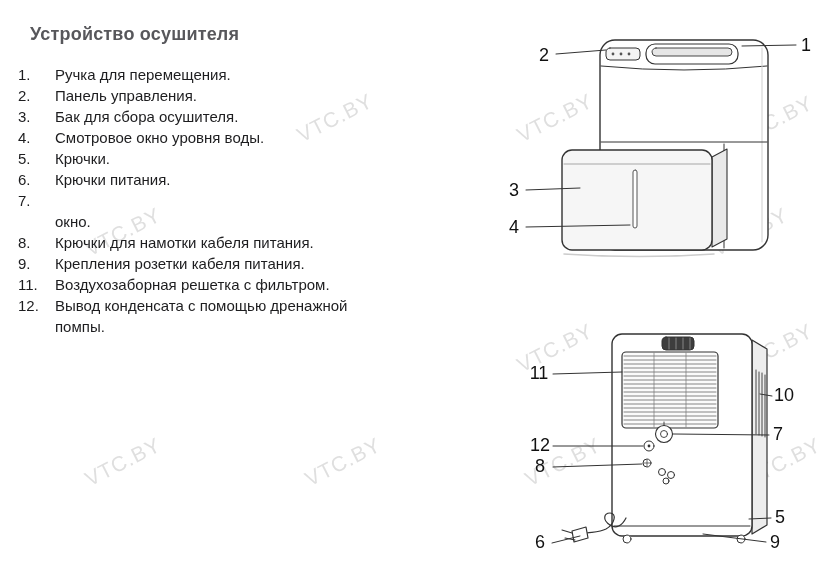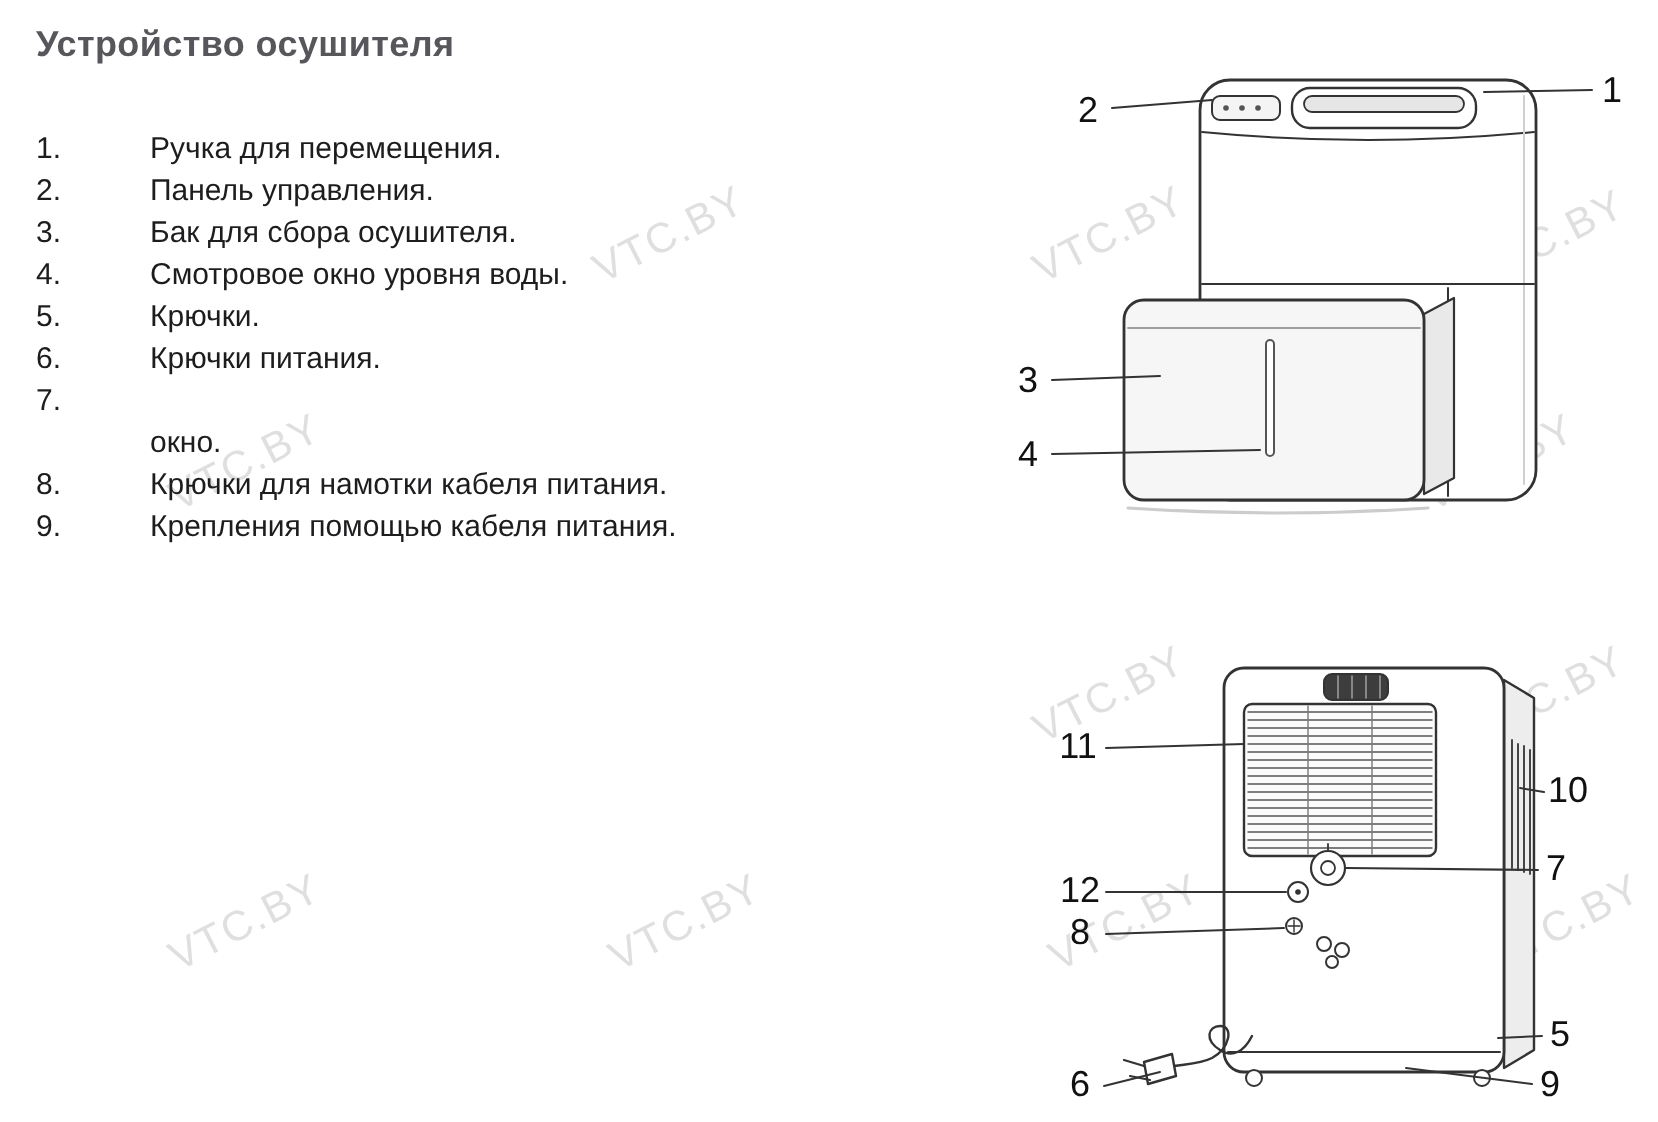--- a/index.html
+++ b/index.html
@@ -2,27 +2,27 @@
 <html><head>
 <meta charset="utf-8">
 <style>
   html,body{margin:0;padding:0;background:#fff;}
   .page{position:relative;width:829px;height:561px;background:#ffffff;overflow:hidden;
         font-family:"Liberation Sans",sans-serif;}
   
   .wm{position:absolute;z-index:1;transform:rotate(-27deg);color:#cbcbcb;opacity:.6;
       font-size:21px;letter-spacing:1px;white-space:nowrap;user-select:none;}
   
-  .title{position:absolute;left:18px;top:12px;z-index:3;margin:0;
+  .title{position:absolute;left:18px;top:12px;z-index:3;margin:12px;
          font-size:18px;font-weight:bold;color:#57575b;letter-spacing:.2px;}
   
   .parts{position:absolute;left:18px;top:64px;width:470px;z-index:3;}
   .row{display:flex;font-size:15px;line-height:21px;color:#1d1d1f;}
   .n{flex:0 0 37px;width:37px;}
-  .t{flex:1;margin-left:20px;}
+  .t{flex:1;}
   
   .diag{position:absolute;z-index:2;}
   .diag text{font-family:"Liberation Sans",sans-serif;font-size:18px;fill:#111;}
   #front-diagram{left:500px;top:18px;}
   #back-diagram{left:520px;top:322px;}
 </style>
 </head>
 <body>
 
 <div class="page">
@@ -72,21 +72,32 @@
         <br>
         <span>окно.</span>
       </span>
     </div>
     <div class="row">
       <span class="n">8.</span>
       <span class="t">Крючки для намотки кабеля питания.</span>
     </div>
     <div class="row">
       <span class="n">9.</span>
-      <span class="t">Крепления помощью кабеля питания.</span>
+      <span class="t">Крепления розетки кабеля питания.</span>
+    </div>
+    <div class="row">
+      <span class="n">11.</span>
+      <span class="t">Воздухозаборная решетка с фильтром.</span>
+    </div>
+    <div class="row">
+      <span class="n">12.</span>
+      <span class="t">
+        <span>Вывод конденсата с помощью дренажной</span><br>
+        <span>помпы.</span>
+      </span>
     </div>
   </div>
 
   <svg id="front-diagram" class="diag" width="320" height="246" viewBox="0 0 320 246">
     <g stroke="#333" stroke-width="1.4" fill="none" stroke-linejoin="round" stroke-linecap="round">
 
       <rect x="100" y="22" width="168" height="210" rx="15" fill="#ffffff"></rect>
       <path d="M101,48 Q184,56 267,48" stroke-width="1"></path>
       <path d="M262,30 V224" stroke="#cfcfcf" stroke-width="1"></path>
 

